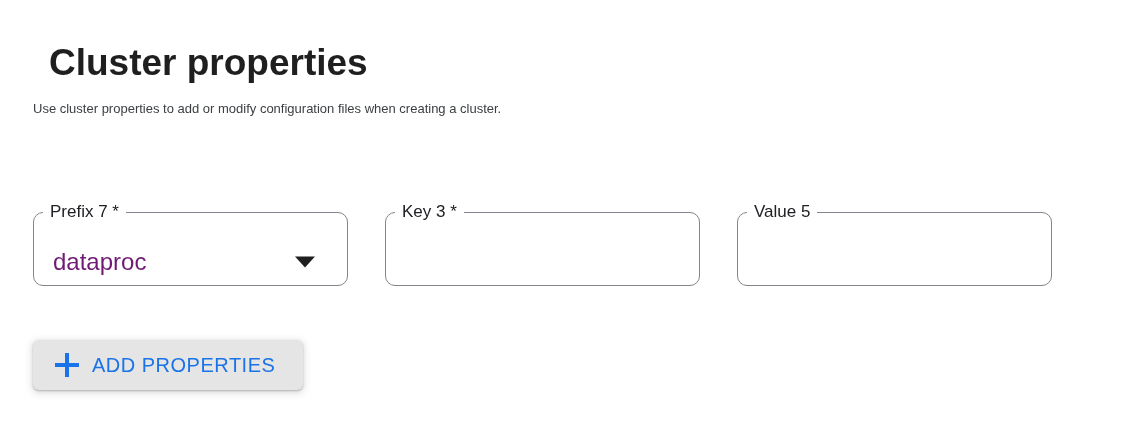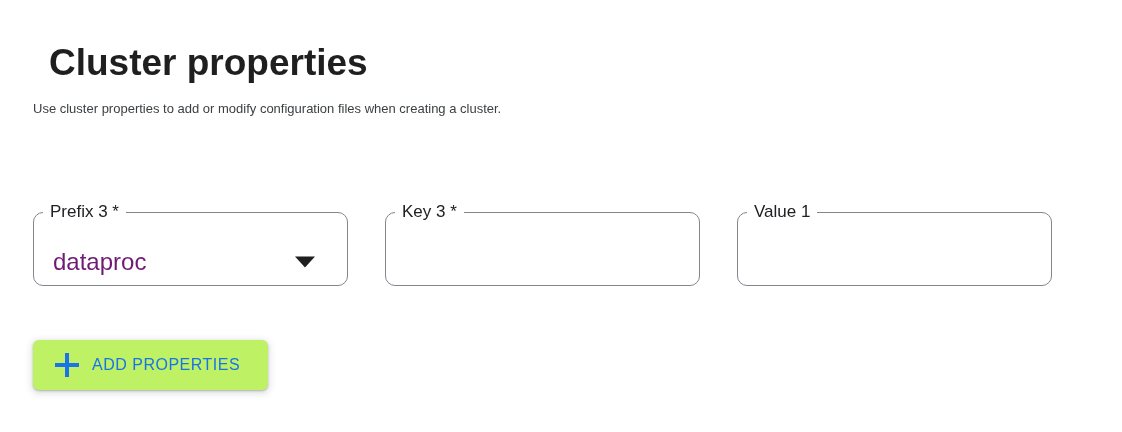--- a/index.html
+++ b/index.html
@@ -75,26 +75,26 @@
     border-right: 10px solid transparent;
     border-top: 11px solid #1f1f1f;
     cursor: pointer;
   }
   .add-btn {
     display: inline-flex;
     align-items: center;
     margin: 54px 0 0 0;
     height: 50px;
     padding: 0 28px 0 22px;
-    background: #bef264;
+    background: #e5e5e5;
     border: none;
     border-radius: 6px;
     color: #1a73e8;
     font-family: "Liberation Sans", sans-serif;
-    font-size: 16px;
+    font-size: 20px;
     font-weight: 500;
     letter-spacing: 0.5px;
     box-shadow: 0 1px 2px rgba(60,64,67,0.30), 0 2px 6px 2px rgba(60,64,67,0.15);
     cursor: pointer;
     white-space: nowrap;
   }
   .plus-icon {
     position: relative;
     width: 24px;
     height: 24px;
@@ -125,31 +125,31 @@
 
 <div class="page">
 
   <h1 class="title">Cluster properties</h1>
 
   <p class="description">Use cluster properties to add or modify configuration files when creating a cluster.</p>
 
   <div class="fields-row">
 
     <fieldset class="field">
-      <legend>Prefix 3 *</legend>
+      <legend>Prefix 7 *</legend>
       <div class="field-value">dataproc</div>
       <span class="dropdown-arrow"></span>
     </fieldset>
 
     <fieldset class="field">
       <legend>Key 3 *</legend>
     </fieldset>
 
     <fieldset class="field">
-      <legend>Value 1</legend>
+      <legend>Value 5</legend>
     </fieldset>
 
   </div>
 
   <button class="add-btn">
     <span class="plus-icon"></span>
     <span>ADD PROPERTIES</span>
   </button>
 
 </div>

